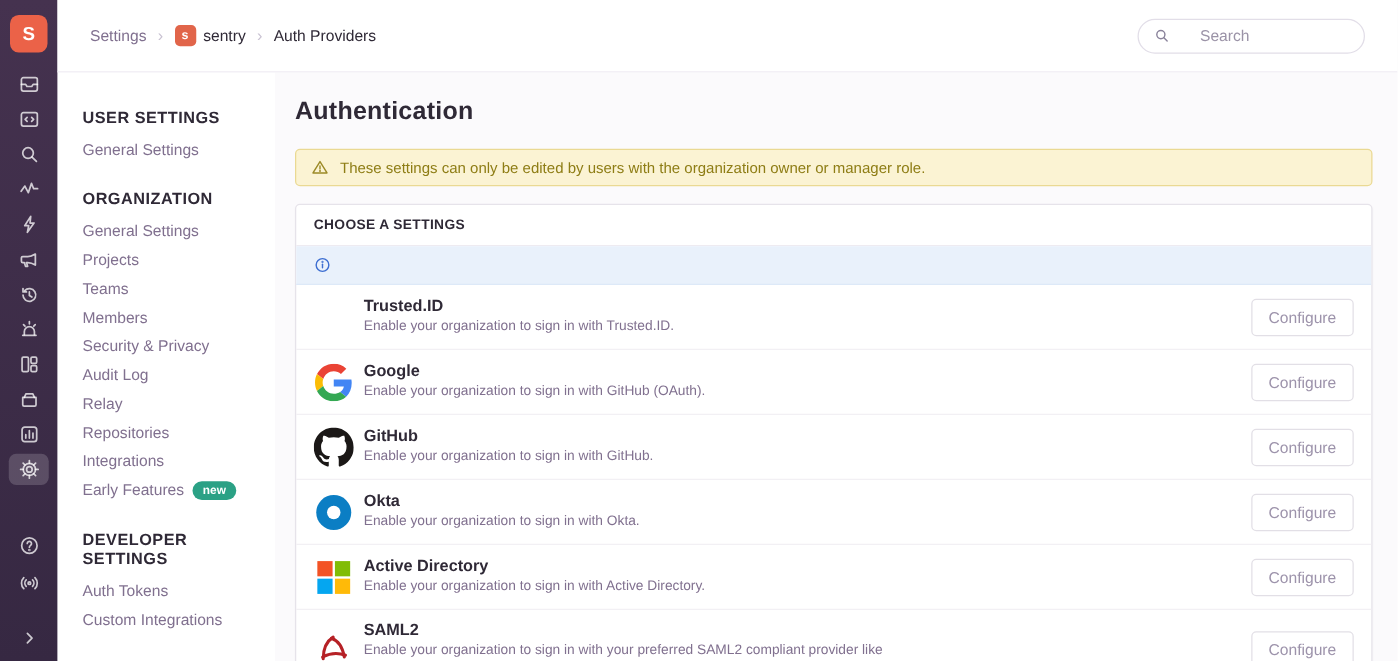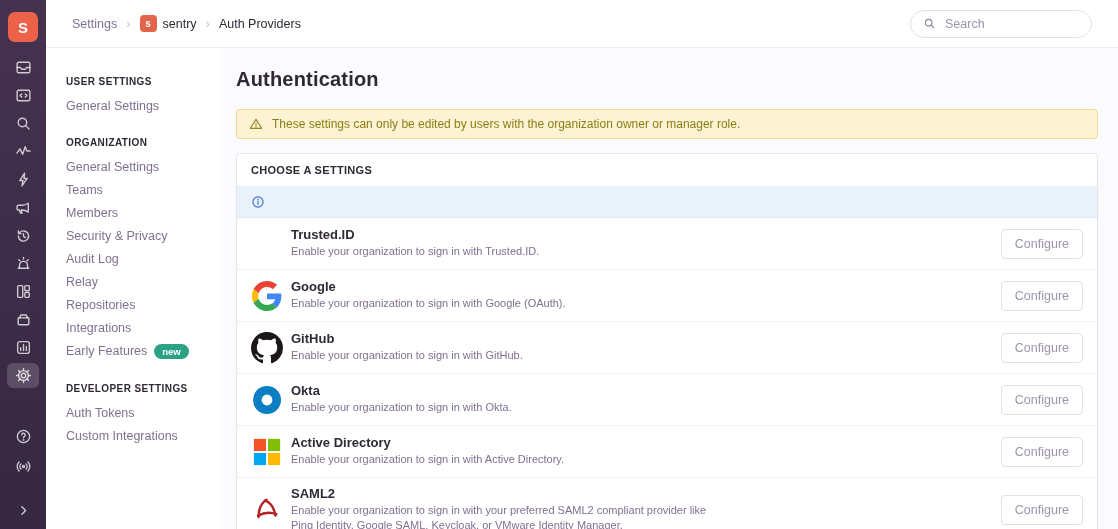--- a/index.html
+++ b/index.html
@@ -28,45 +28,45 @@
     display:flex; align-items:center; justify-content:center; border-radius:6px;
   }
   .rail-btn svg { width:17px; height:17px; stroke:rgba(255,255,255,.75); fill:none; stroke-width:1.3; stroke-linecap:round; stroke-linejoin:round; }
   .rail-btn.active { background:rgba(255,255,255,.17); }
   .rail-bottom { margin-top:auto; margin-bottom:6px; display:flex; flex-direction:column; gap:5px; align-items:center; }
   .rail-bottom .rail-btn:last-child { margin-top:14px; }
 
   
   .right { flex:1; display:flex; flex-direction:column; height:100%; min-width:0; }
   .topbar {
-    height:48px; flex-shrink:0; background:#fff; border-bottom:1px solid #efecf3;
+    height:58px; flex-shrink:0; background:#fff; border-bottom:1px solid #efecf3;
     display:flex; align-items:center; justify-content:space-between; padding:4px 26px;
   }
   .breadcrumbs { display:flex; align-items:center; gap:9px; font-size:12.5px; color:#80708f; }
   .crumb { display:flex; align-items:center; gap:6px; cursor:pointer; }
   .crumb.dark { color:#2f2936; }
   .crumb-sep { color:#c9c2d2; font-size:13px; }
   .crumb-org {
     width:17px; height:17px; border-radius:4px; background:#e1654a; color:#fff;
     font-size:10px; font-weight:bold; display:flex; align-items:center; justify-content:center;
   }
   .search {
-    display:flex; align-items:center; gap:7px; width:182px; height:28px;
+    display:flex; align-items:center; gap:22px; width:182px; height:28px;
     border:1px solid #e2dee8; border-radius:15px; padding:0 12px; background:#fff;
   }
   .search svg { width:13px; height:13px; stroke:#8a839b; fill:none; stroke-width:1.4; stroke-linecap:round; flex-shrink:0; }
   .search input { border:none; outline:none; width:100%; font-size:12.5px; color:#2f2936; font-family:inherit; background:transparent; }
   .search input::placeholder { color:#9b93a7; }
 
   .body { flex:1; display:flex; overflow:hidden; }
 
   
   .settings-nav { width:174px; flex-shrink:0; background:#fff; padding-top:28px; }
   .nav-section { margin-bottom:20px; }
-  .nav-title { font-size:10px; font-weight:bold; letter-spacing:.4px; color:#2f2936; padding:0 20px; margin-bottom:7px; }
+  .nav-title { font-size:13px; font-weight:bold; letter-spacing:.4px; color:#2f2936; padding:0 20px; margin-bottom:7px; }
   .nav-item {
     display:flex; align-items:flex-start; gap:7px; padding:4.5px 20px 4.5px 17px;
     font-size:12.5px; color:#80708f; cursor:pointer; border-left:3px solid transparent;
   }
   .nav-item.active { color:#2f2936; border-left-color:#6c5fc7; }
   .nav-badge { background:#2ba185; color:#fff; font-size:9.5px; font-weight:bold; padding:2px 8px; border-radius:9px; }
 
   
   .main { flex:1; min-width:0; padding:16px 20px 0 16px; background:#fbfafc; overflow:hidden; }
   h1 { font-size:20px; margin:4px 0 18px; font-weight:bold; letter-spacing:.2px; }
@@ -231,20 +231,23 @@
             <div class="nav-item">
               <span>General Settings</span>
             </div>
           </div>
           <div class="nav-section">
             <div class="nav-title">ORGANIZATION</div>
             <div class="nav-item">
               <span>General Settings</span>
             </div>
             <div class="nav-item">
+              <span>Projects</span>
+            </div>
+            <div class="nav-item">
               <span>Teams</span>
             </div>
             <div class="nav-item">
               <span>Members</span>
             </div>
             <div class="nav-item">
               <span>Security &amp; Privacy</span>
             </div>
             <div class="nav-item">
               <span>Audit Log</span>
@@ -308,21 +311,21 @@
                 <div class="p-icon">
                   <svg width="30" height="30" viewBox="0 0 48 48">
                     <path fill="#EA4335" d="M24 9.5c3.54 0 6.71 1.22 9.21 3.6l6.85-6.85C35.9 2.38 30.47 0 24 0 14.62 0 6.51 5.38 2.56 13.22l7.98 6.19C12.43 13.72 17.74 9.5 24 9.5z"></path>
                     <path fill="#4285F4" d="M46.98 24.55c0-1.57-.15-3.09-.38-4.55H24v9.02h12.94c-.58 2.96-2.26 5.48-4.78 7.18l7.73 6c4.51-4.18 7.09-10.36 7.09-17.65z"></path>
                     <path fill="#FBBC05" d="M10.53 28.59c-.48-1.45-.76-2.99-.76-4.59s.27-3.14.76-4.59l-7.98-6.19C.92 16.46 0 20.12 0 24c0 3.88.92 7.54 2.56 10.78l7.97-6.19z"></path>
                     <path fill="#34A853" d="M24 48c6.48 0 11.93-2.13 15.89-5.81l-7.73-6c-2.15 1.45-4.92 2.3-8.16 2.3-6.26 0-11.57-4.22-13.47-9.91l-7.98 6.19C6.51 42.62 14.62 48 24 48z"></path>
                   </svg>
                 </div>
                 <div class="p-text">
                   <div class="p-name">Google</div>
-                  <div class="p-desc">Enable your organization to sign in with Google (OAuth).</div>
+                  <div class="p-desc">Enable your organization to sign in with GitHub (OAuth).</div>
                 </div>
                 <button class="configure-btn">Configure</button>
               </div>
               <div class="provider-row">
                 <div class="p-icon">
                   <svg width="32" height="32" viewBox="0 0 16 16">
                     <path fill="#1b1817" d="M8 0C3.58 0 0 3.58 0 8c0 3.54 2.29 6.53 5.47 7.59.4.07.55-.17.55-.38 0-.19-.01-.82-.01-1.49-2.01.37-2.53-.49-2.69-.94-.09-.23-.48-.94-.82-1.13-.28-.15-.68-.52-.01-.53.63-.01 1.08.58 1.23.82.72 1.21 1.87.87 2.33.66.07-.52.28-.87.51-1.07-1.78-.2-3.64-.89-3.64-3.95 0-.87.31-1.59.82-2.15-.08-.2-.36-1.02.08-2.12 0 0 .67-.21 2.2.82.64-.18 1.32-.27 2-.27s1.36.09 2 .27c1.53-1.04 2.2-.82 2.2-.82.44 1.1.16 1.92.08 2.12.51.56.82 1.27.82 2.15 0 3.07-1.87 3.75-3.65 3.95.29.25.54.73.54 1.48 0 1.07-.01 1.93-.01 2.2 0 .21.15.46.55.38A8.013 8.013 0 0 0 16 8c0-4.42-3.58-8-8-8z"></path>
                   </svg>
                 </div>
                 <div class="p-text">

